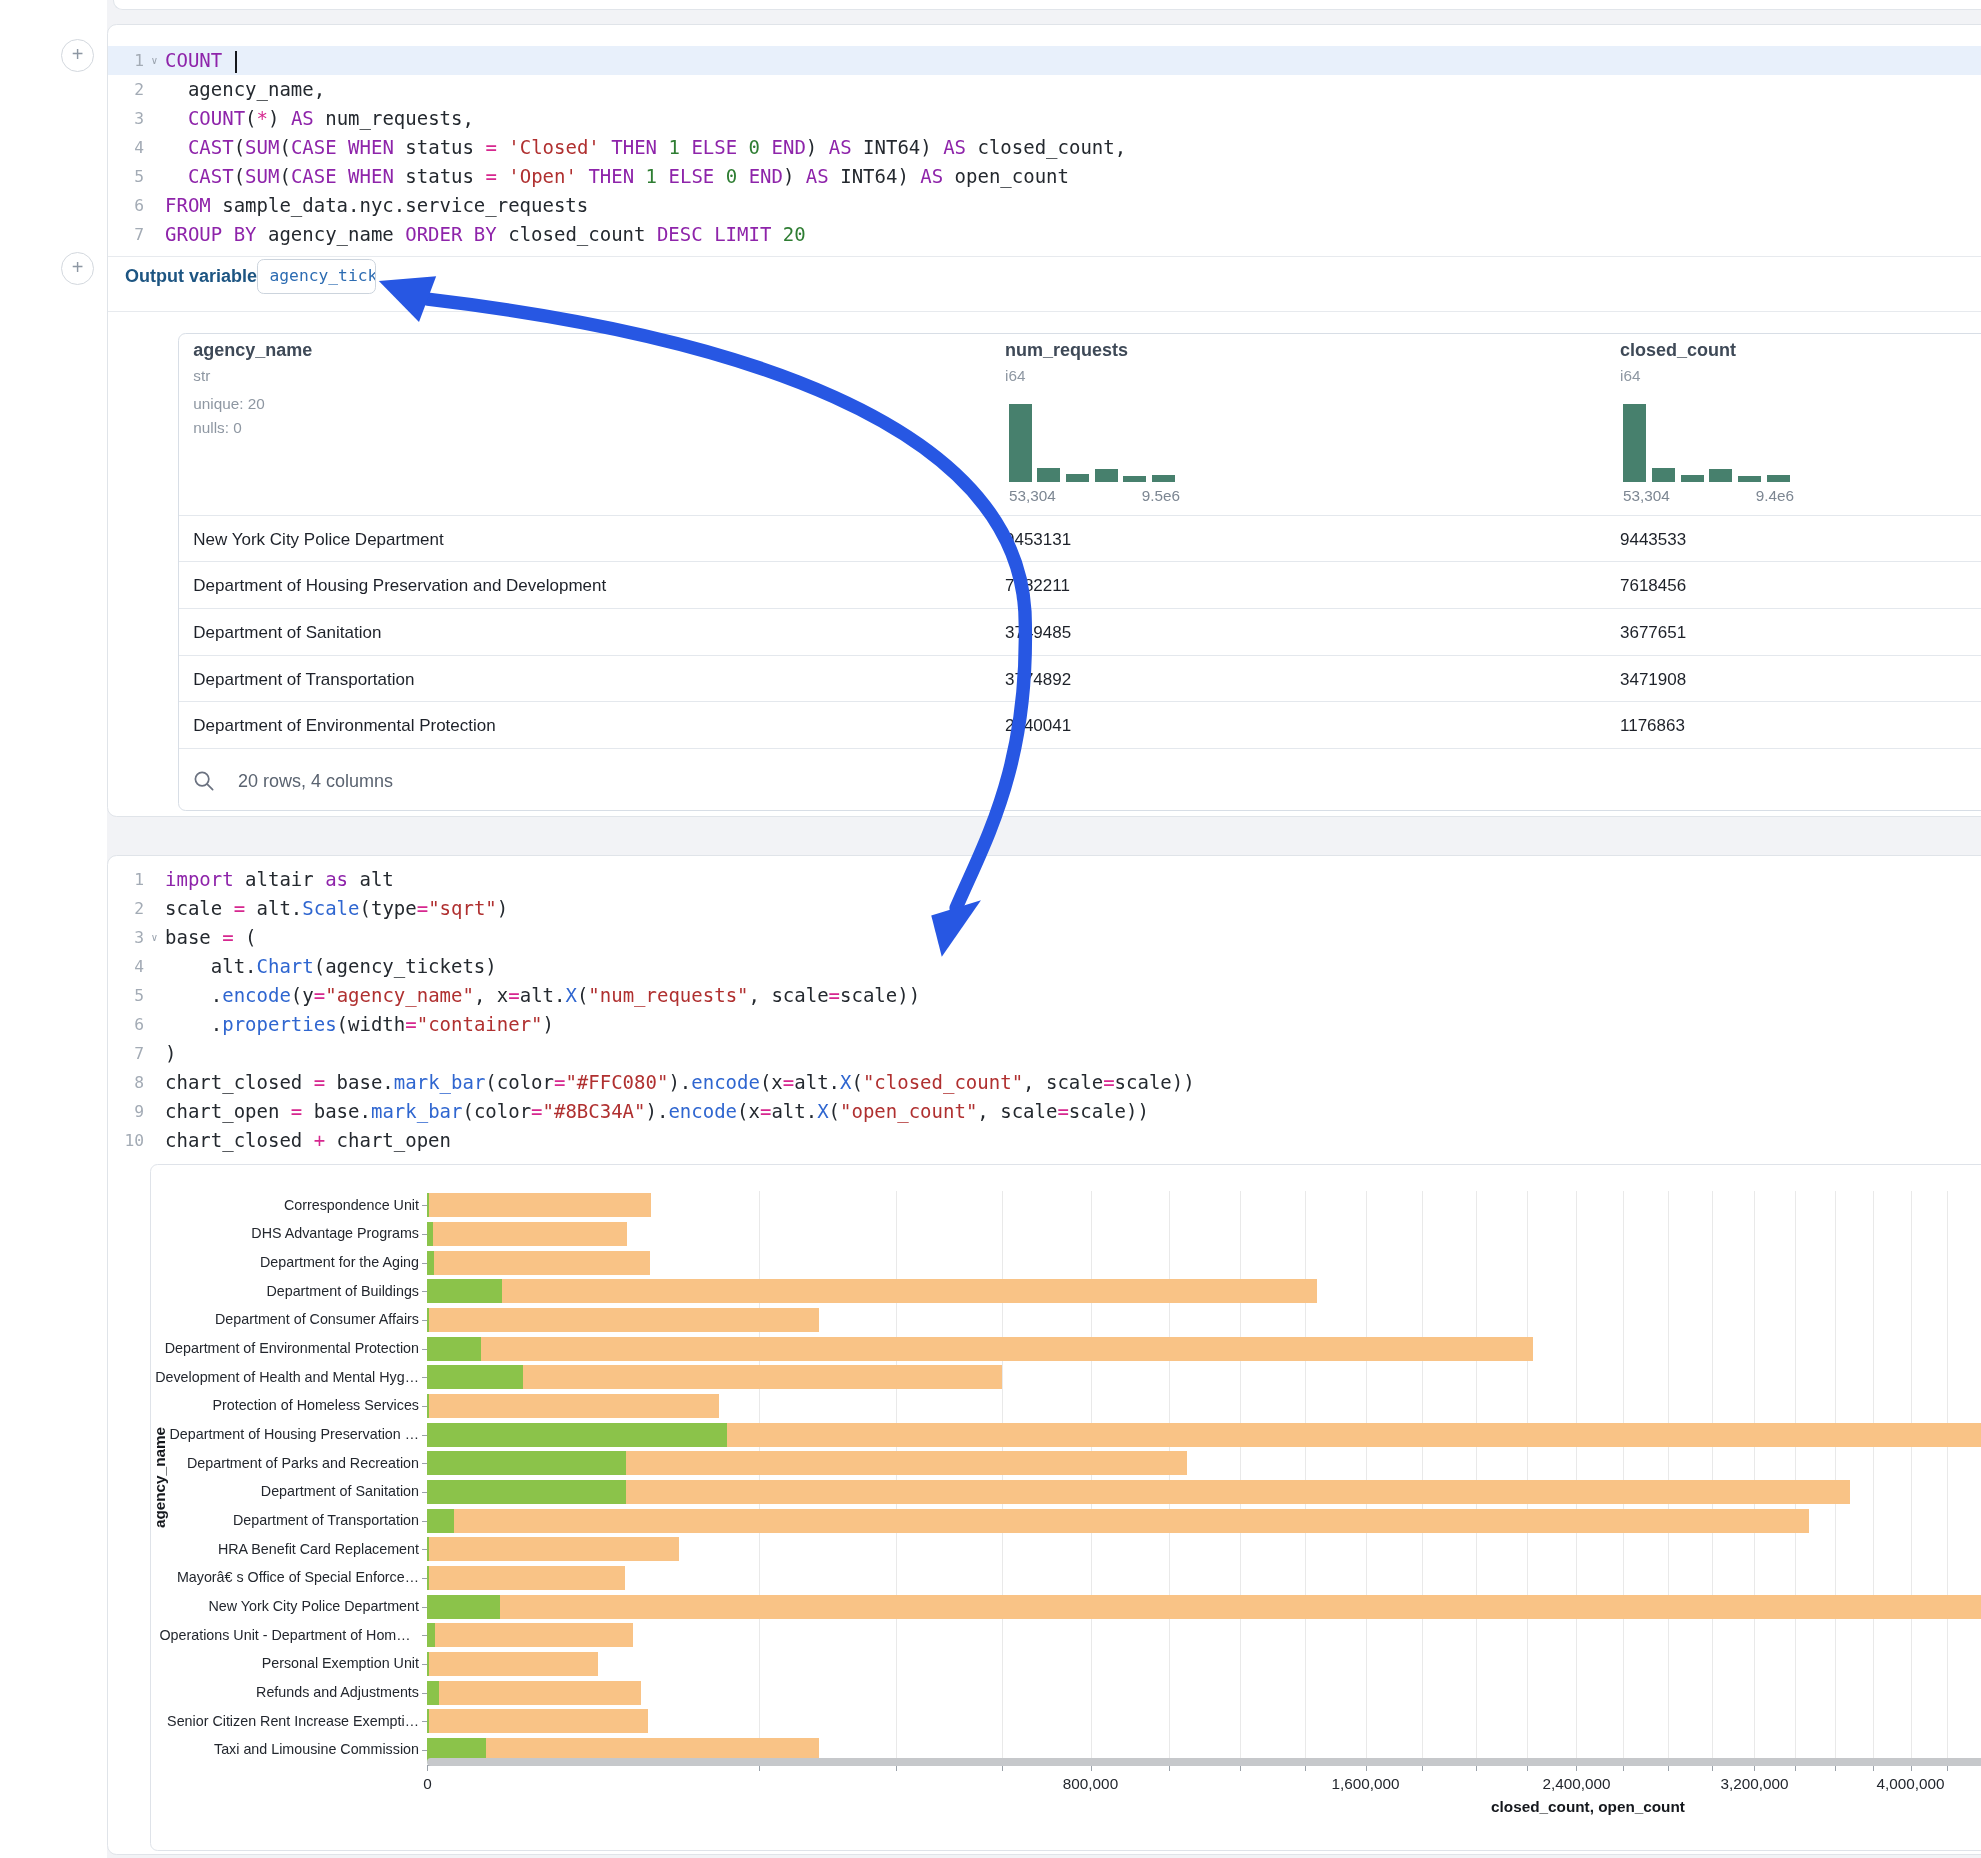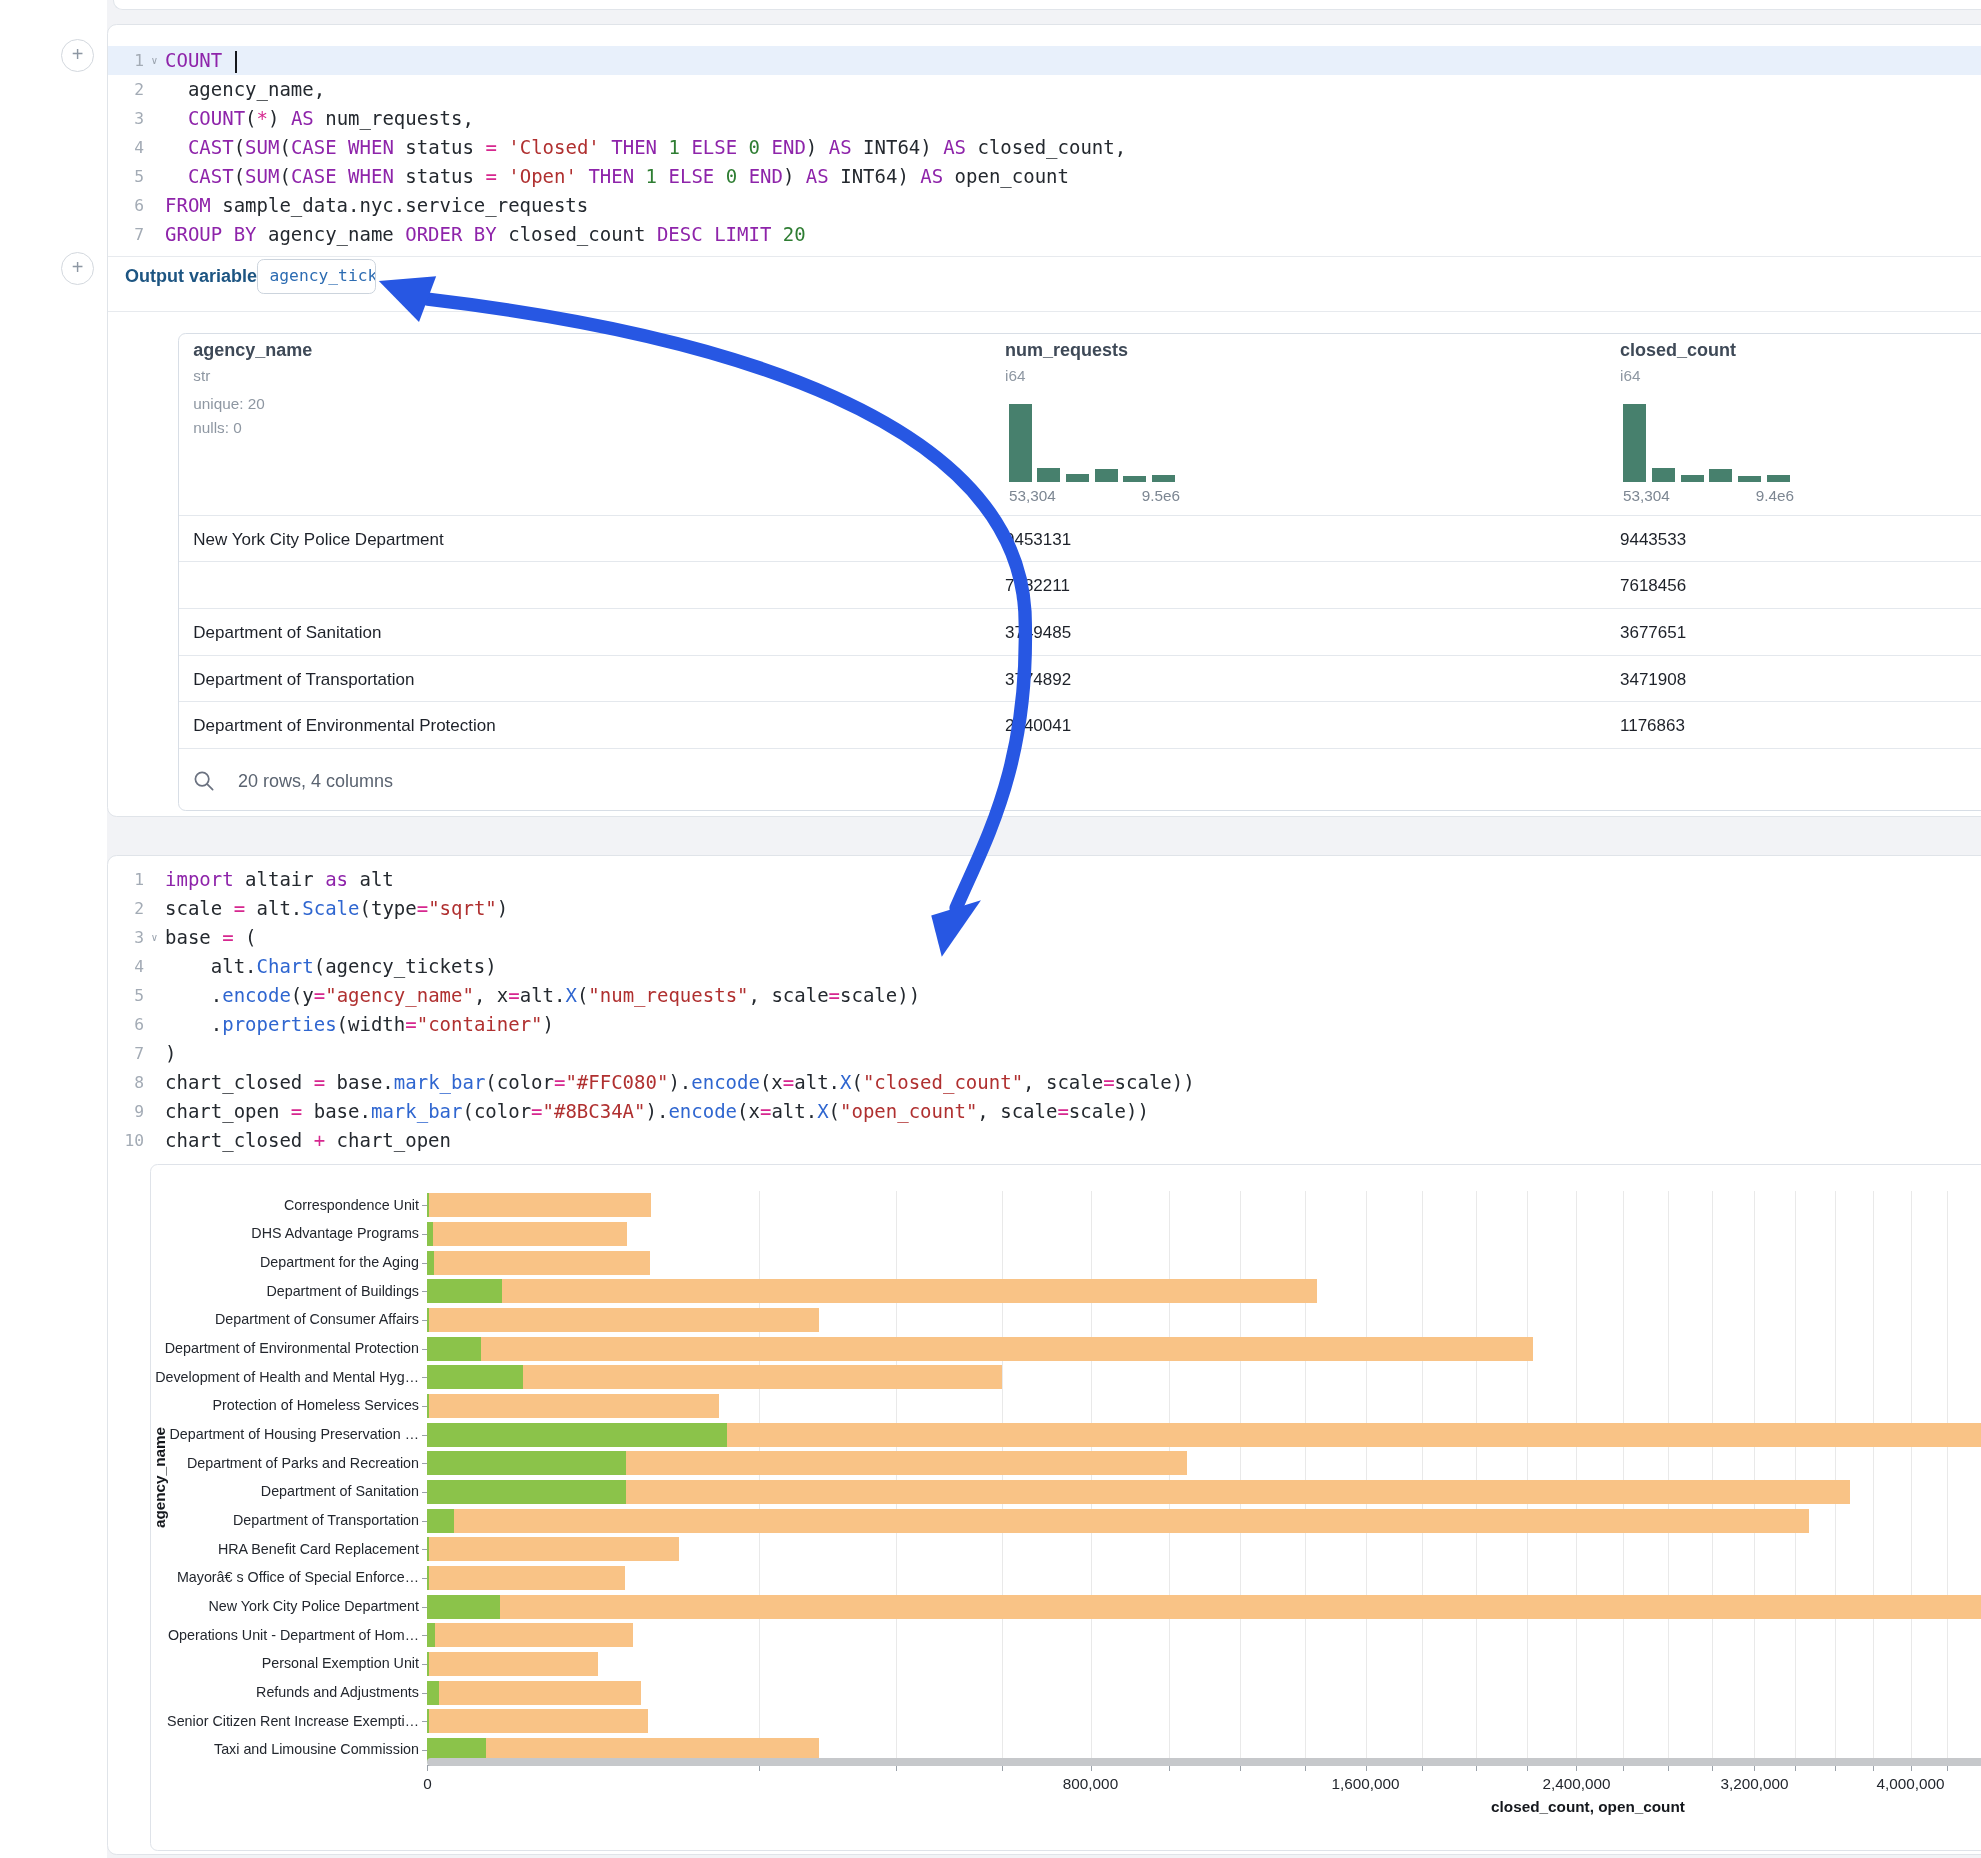--- a/index.html
+++ b/index.html
@@ -99,20 +99,21 @@
       <div class="hist-bar" style="left: 1559px; top: 142px; height: 6.3px;"></div>
       <div class="hist-bar" style="left: 1588px; top: 141px; height: 7px;"></div>
       <div class="abs hist-lab" style="left: 1444px; top: 153px;">53,304</div>
       <div class="abs hist-lab" style="left: 1444px; top: 153px; width: 171px; text-align: right;">9.4e6</div>
       <div class="t-row" style="top: 181px; height: 47px;">
         <div class="t-cell" style="left: 14.3px; top: 0px; height: 47px; line-height: 47px;">New York City Police Department</div>
         <div class="t-cell" style="left: 826px; top: 0px; height: 47px; line-height: 47px;">9453131</div>
         <div class="t-cell" style="left: 1441px; top: 0px; height: 47px; line-height: 47px;">9443533</div>
       </div>
       <div class="t-row" style="top: 227px; height: 47px;">
+        <div class="t-cell" style="left: 14.3px; top: 0px; height: 47px; line-height: 47px;">Department of Housing Preservation and Development</div>
         <div class="t-cell" style="left: 826px; top: 0px; height: 47px; line-height: 47px;">7782211</div>
         <div class="t-cell" style="left: 1441px; top: 0px; height: 47px; line-height: 47px;">7618456</div>
       </div>
       <div class="t-row" style="top: 274px; height: 47px;">
         <div class="t-cell" style="left: 14.3px; top: 0px; height: 47px; line-height: 47px;">Department of Sanitation</div>
         <div class="t-cell" style="left: 826px; top: 0px; height: 47px; line-height: 47px;">3749485</div>
         <div class="t-cell" style="left: 1441px; top: 0px; height: 47px; line-height: 47px;">3677651</div>
       </div>
       <div class="t-row" style="top: 321px; height: 47px;">
         <div class="t-cell" style="left: 14.3px; top: 0px; height: 47px; line-height: 47px;">Department of Transportation</div>
@@ -225,21 +226,21 @@
       <div class="bar" style="left: 276px; top: 401px; width: 198px; background: rgb(249, 195, 134);"></div>
       <div class="bar" style="left: 276px; top: 401px; width: 2.1px; background: rgb(139, 195, 74);"></div>
       <div class="ylab" style="left: 0px; top: 403px;">Mayorâ€ s Office of Special Enforce…</div>
       <div class="ytick" style="left: 271px; top: 413px;"></div>
       <div class="bar" style="left: 276px; top: 430px; width: 2280px; background: rgb(249, 195, 134);"></div>
       <div class="bar" style="left: 276px; top: 430px; width: 73px; background: rgb(139, 195, 74);"></div>
       <div class="ylab" style="left: 0px; top: 432px;">New York City Police Department</div>
       <div class="ytick" style="left: 271px; top: 442px;"></div>
       <div class="bar" style="left: 276px; top: 458px; width: 206px; background: rgb(249, 195, 134);"></div>
       <div class="bar" style="left: 276px; top: 458px; width: 8.4px; background: rgb(139, 195, 74);"></div>
-      <div class="ylab" style="left: 0px; top: 461px;">Operations Unit - Department of Hom…</div>
+      <div class="ylab" style="left: 0px; top: 461px; text-align: center;">Operations Unit - Department of Hom…</div>
       <div class="ytick" style="left: 271px; top: 470px;"></div>
       <div class="bar" style="left: 276px; top: 487px; width: 171px; background: rgb(249, 195, 134);"></div>
       <div class="bar" style="left: 276px; top: 487px; width: 2.1px; background: rgb(139, 195, 74);"></div>
       <div class="ylab" style="left: 0px; top: 489px;">Personal Exemption Unit</div>
       <div class="ytick" style="left: 271px; top: 499px;"></div>
       <div class="bar" style="left: 276px; top: 516px; width: 214px; background: rgb(249, 195, 134);"></div>
       <div class="bar" style="left: 276px; top: 516px; width: 12.4px; background: rgb(139, 195, 74);"></div>
       <div class="ylab" style="left: 0px; top: 518px;">Refunds and Adjustments</div>
       <div class="ytick" style="left: 271px; top: 528px;"></div>
       <div class="bar" style="left: 276px; top: 544px; width: 221px; background: rgb(249, 195, 134);"></div>

